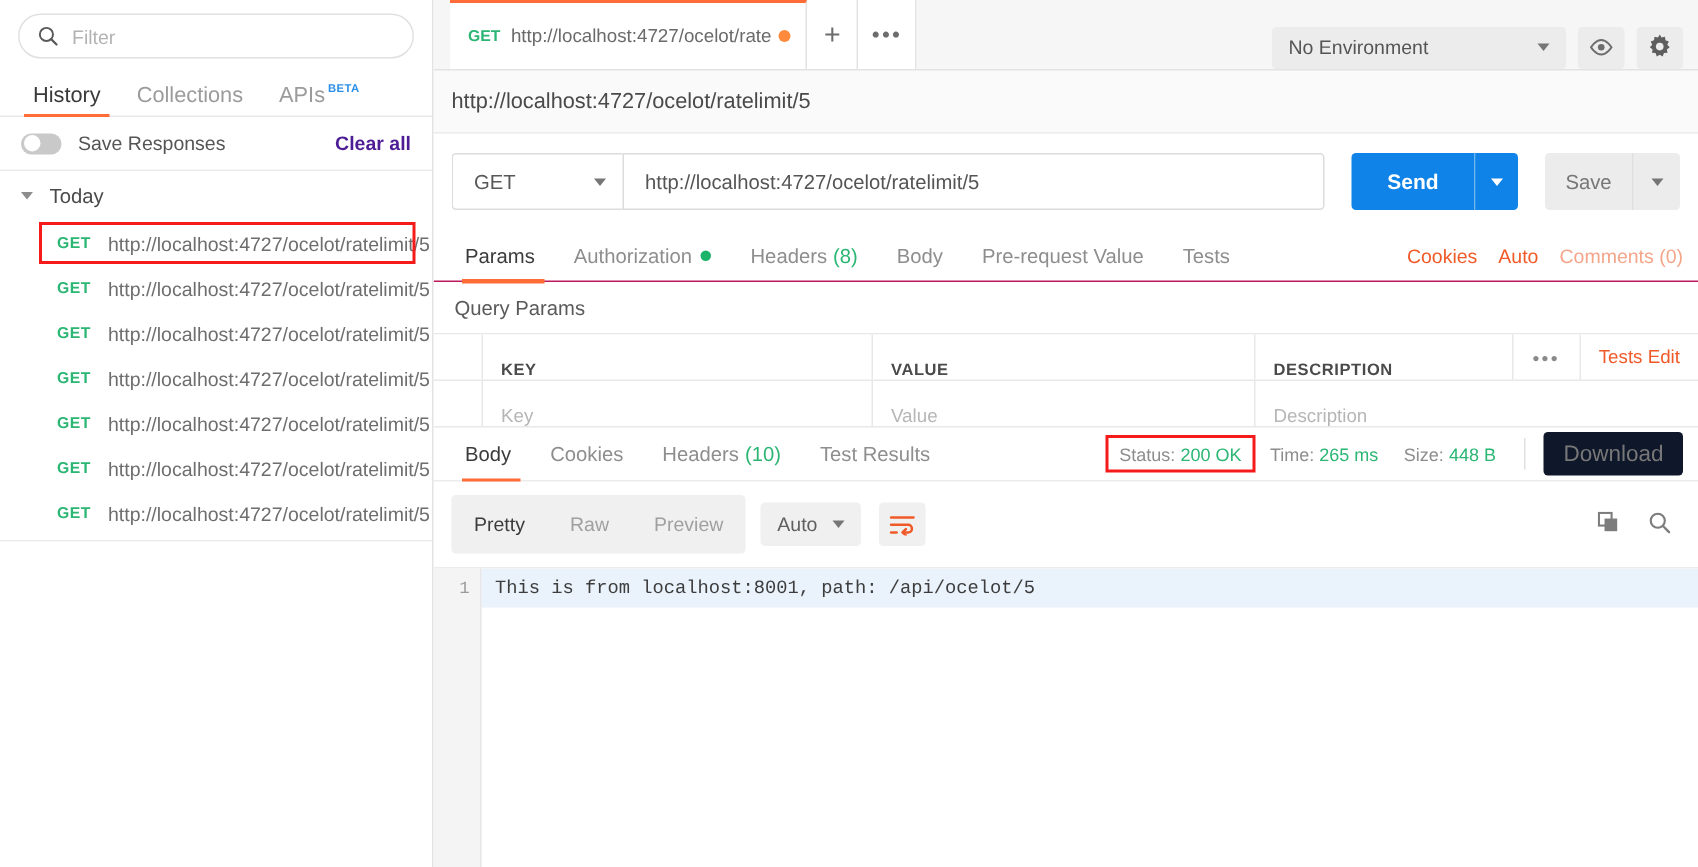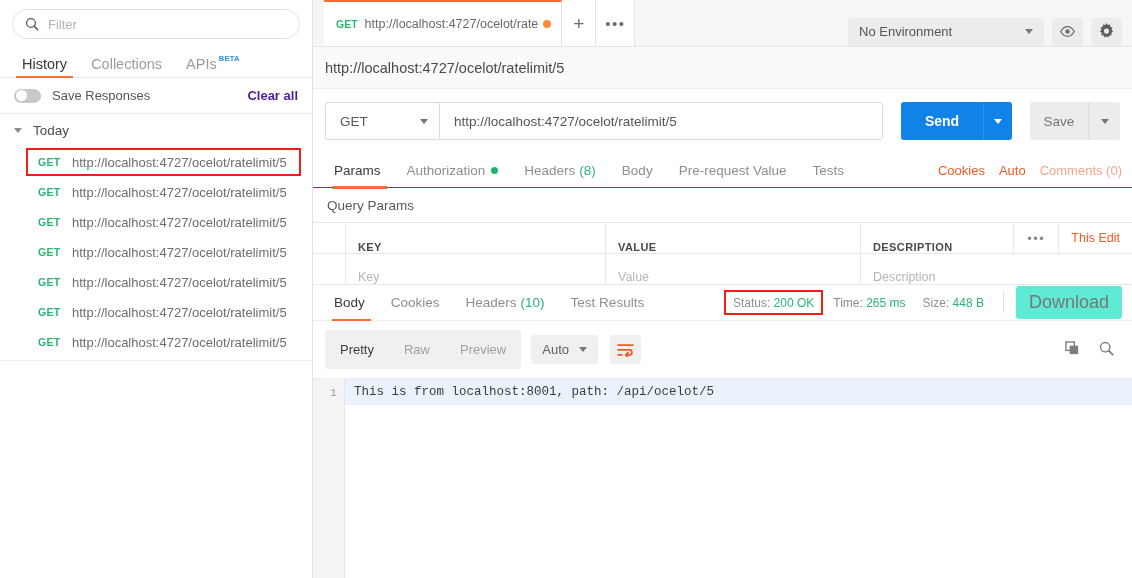--- a/index.html
+++ b/index.html
@@ -8,21 +8,21 @@
     background: #fff;
     font-family: "Liberation Sans", sans-serif;
     font-size: 13px;
     color: #444;
     overflow: hidden;
   }
   .app { display: flex; width: 1132px; height: 578px; }
 
   
   .sidebar {
-    width: 313px; height: 578px;
+    width: 289px; height: 578px;
     background: #fff;
     border-right: 1px solid #e3e3e3;
     display: flex; flex-direction: column;
     position: relative;
   }
   .filter-wrap { padding: 9px 12px 8px 12px; }
   .filter-box {
     height: 30px; border: 1px solid #e1e1e1; border-radius: 15px;
     display: flex; align-items: center; padding: 0 12px;
     background: #fff;
@@ -238,21 +238,21 @@
   .meta-item .val { color: #2bb673; }
   .meta-box {
     position: relative; padding: 5px 9px; margin-right: 10px; border-radius: 12px;
   }
   .meta-box::after {
     content: ""; position: absolute; inset: 0;
     border: 2.5px solid #f51b1b; pointer-events: none;
   }
   .meta-sep { width: 1px; height: 21px; background: #e0e0e0; margin: 0 12px 0 2px; }
   .download-btn {
-    background: #5eead4; color: #777; font-size: 18px; border-radius: 3px;
+    background: #0f172a; color: #777; font-size: 15px; border-radius: 3px;
     padding: 6px 13px; cursor: pointer;
   }
 
   .view-row { display: flex; align-items: center; padding: 9px 10px 9px 12px; }
   .seg {
     display: flex; background: #f0f0f0; border-radius: 3px; height: 39px; align-items: center;
   }
   .seg-item {
     padding: 0 15px; height: 29px; display: flex; align-items: center;
     font-size: 13px; color: #a0a0a0; cursor: pointer;
@@ -459,21 +459,21 @@
         <div class="pcell k">
           <span class="hdr-txt">KEY</span>
         </div>
         <div class="pcell v">
           <span class="hdr-txt">VALUE</span>
         </div>
         <div class="pcell d">
           <span class="hdr-txt">DESCRIPTION</span>
           <span class="d-tools">
             <span class="dots-btn">•••</span>
-            <span class="bulk-btn">This Edit</span>
+            <span class="bulk-btn">Tests Edit</span>
           </span>
         </div>
       </div>
       <div class="prow">
         <div class="pcell chk"></div>
         <div class="pcell k">
           <span class="ph-txt">Key</span>
         </div>
         <div class="pcell v">
           <span class="ph-txt">Value</span>

